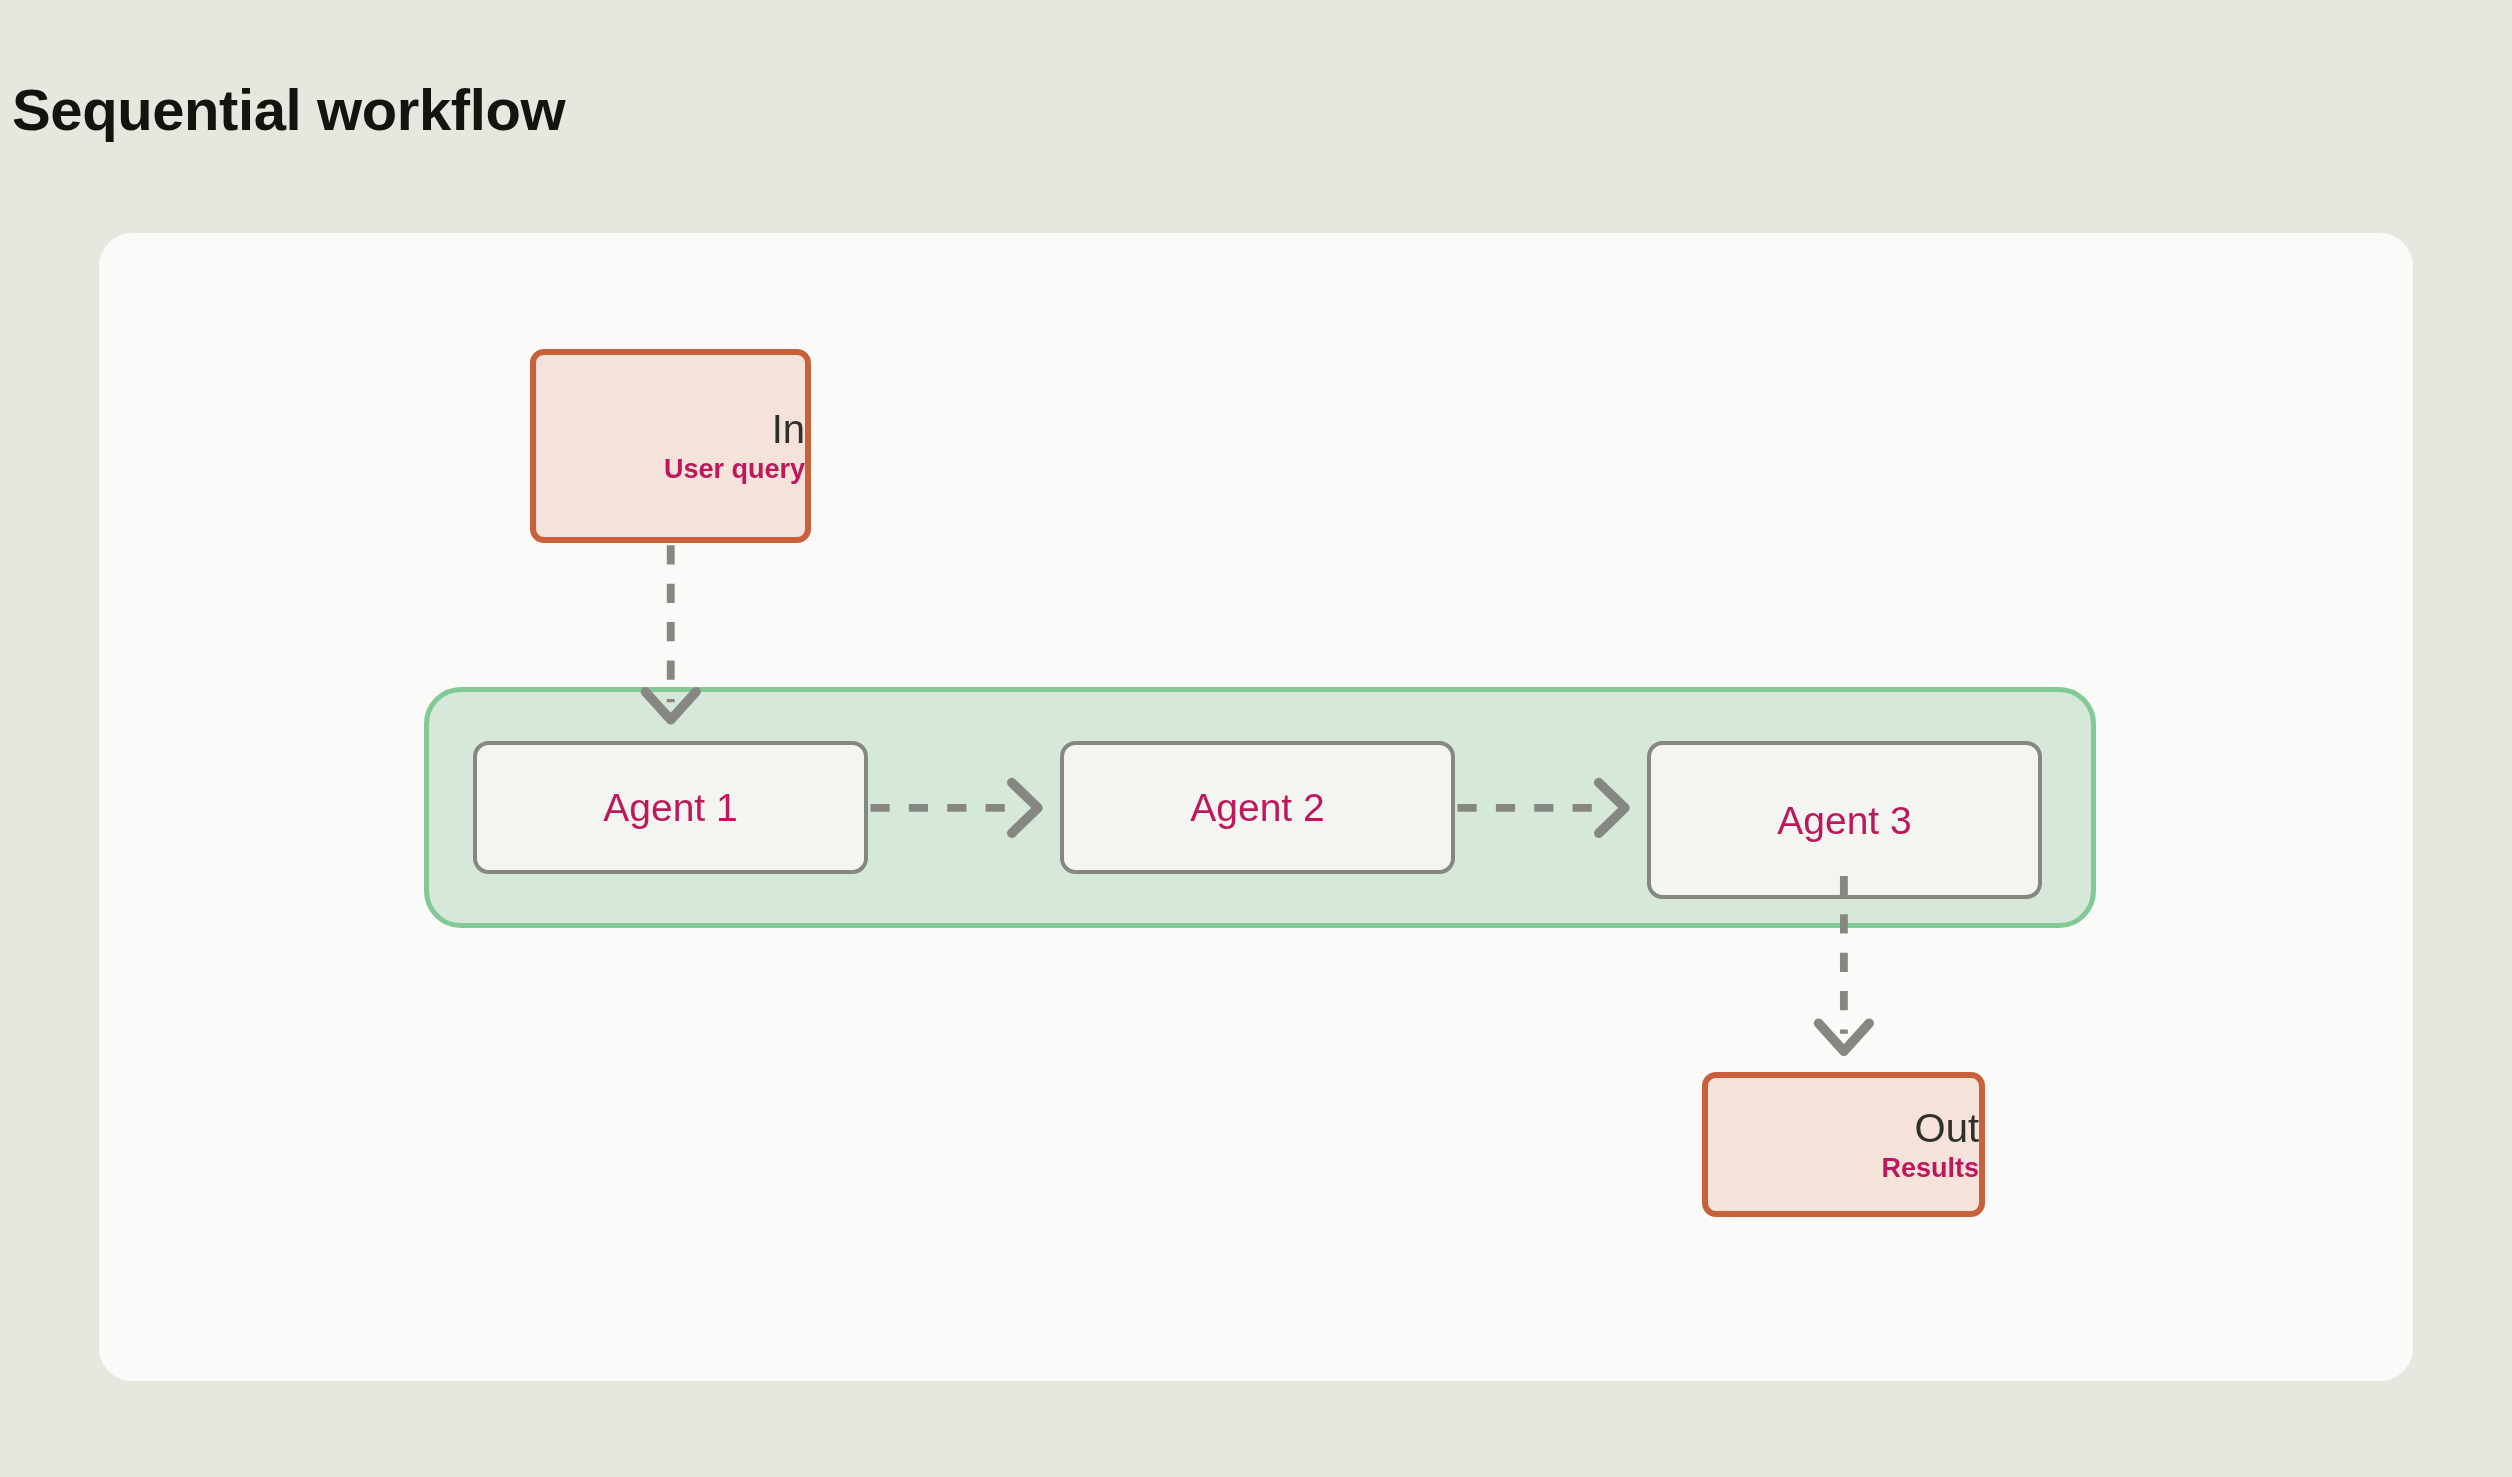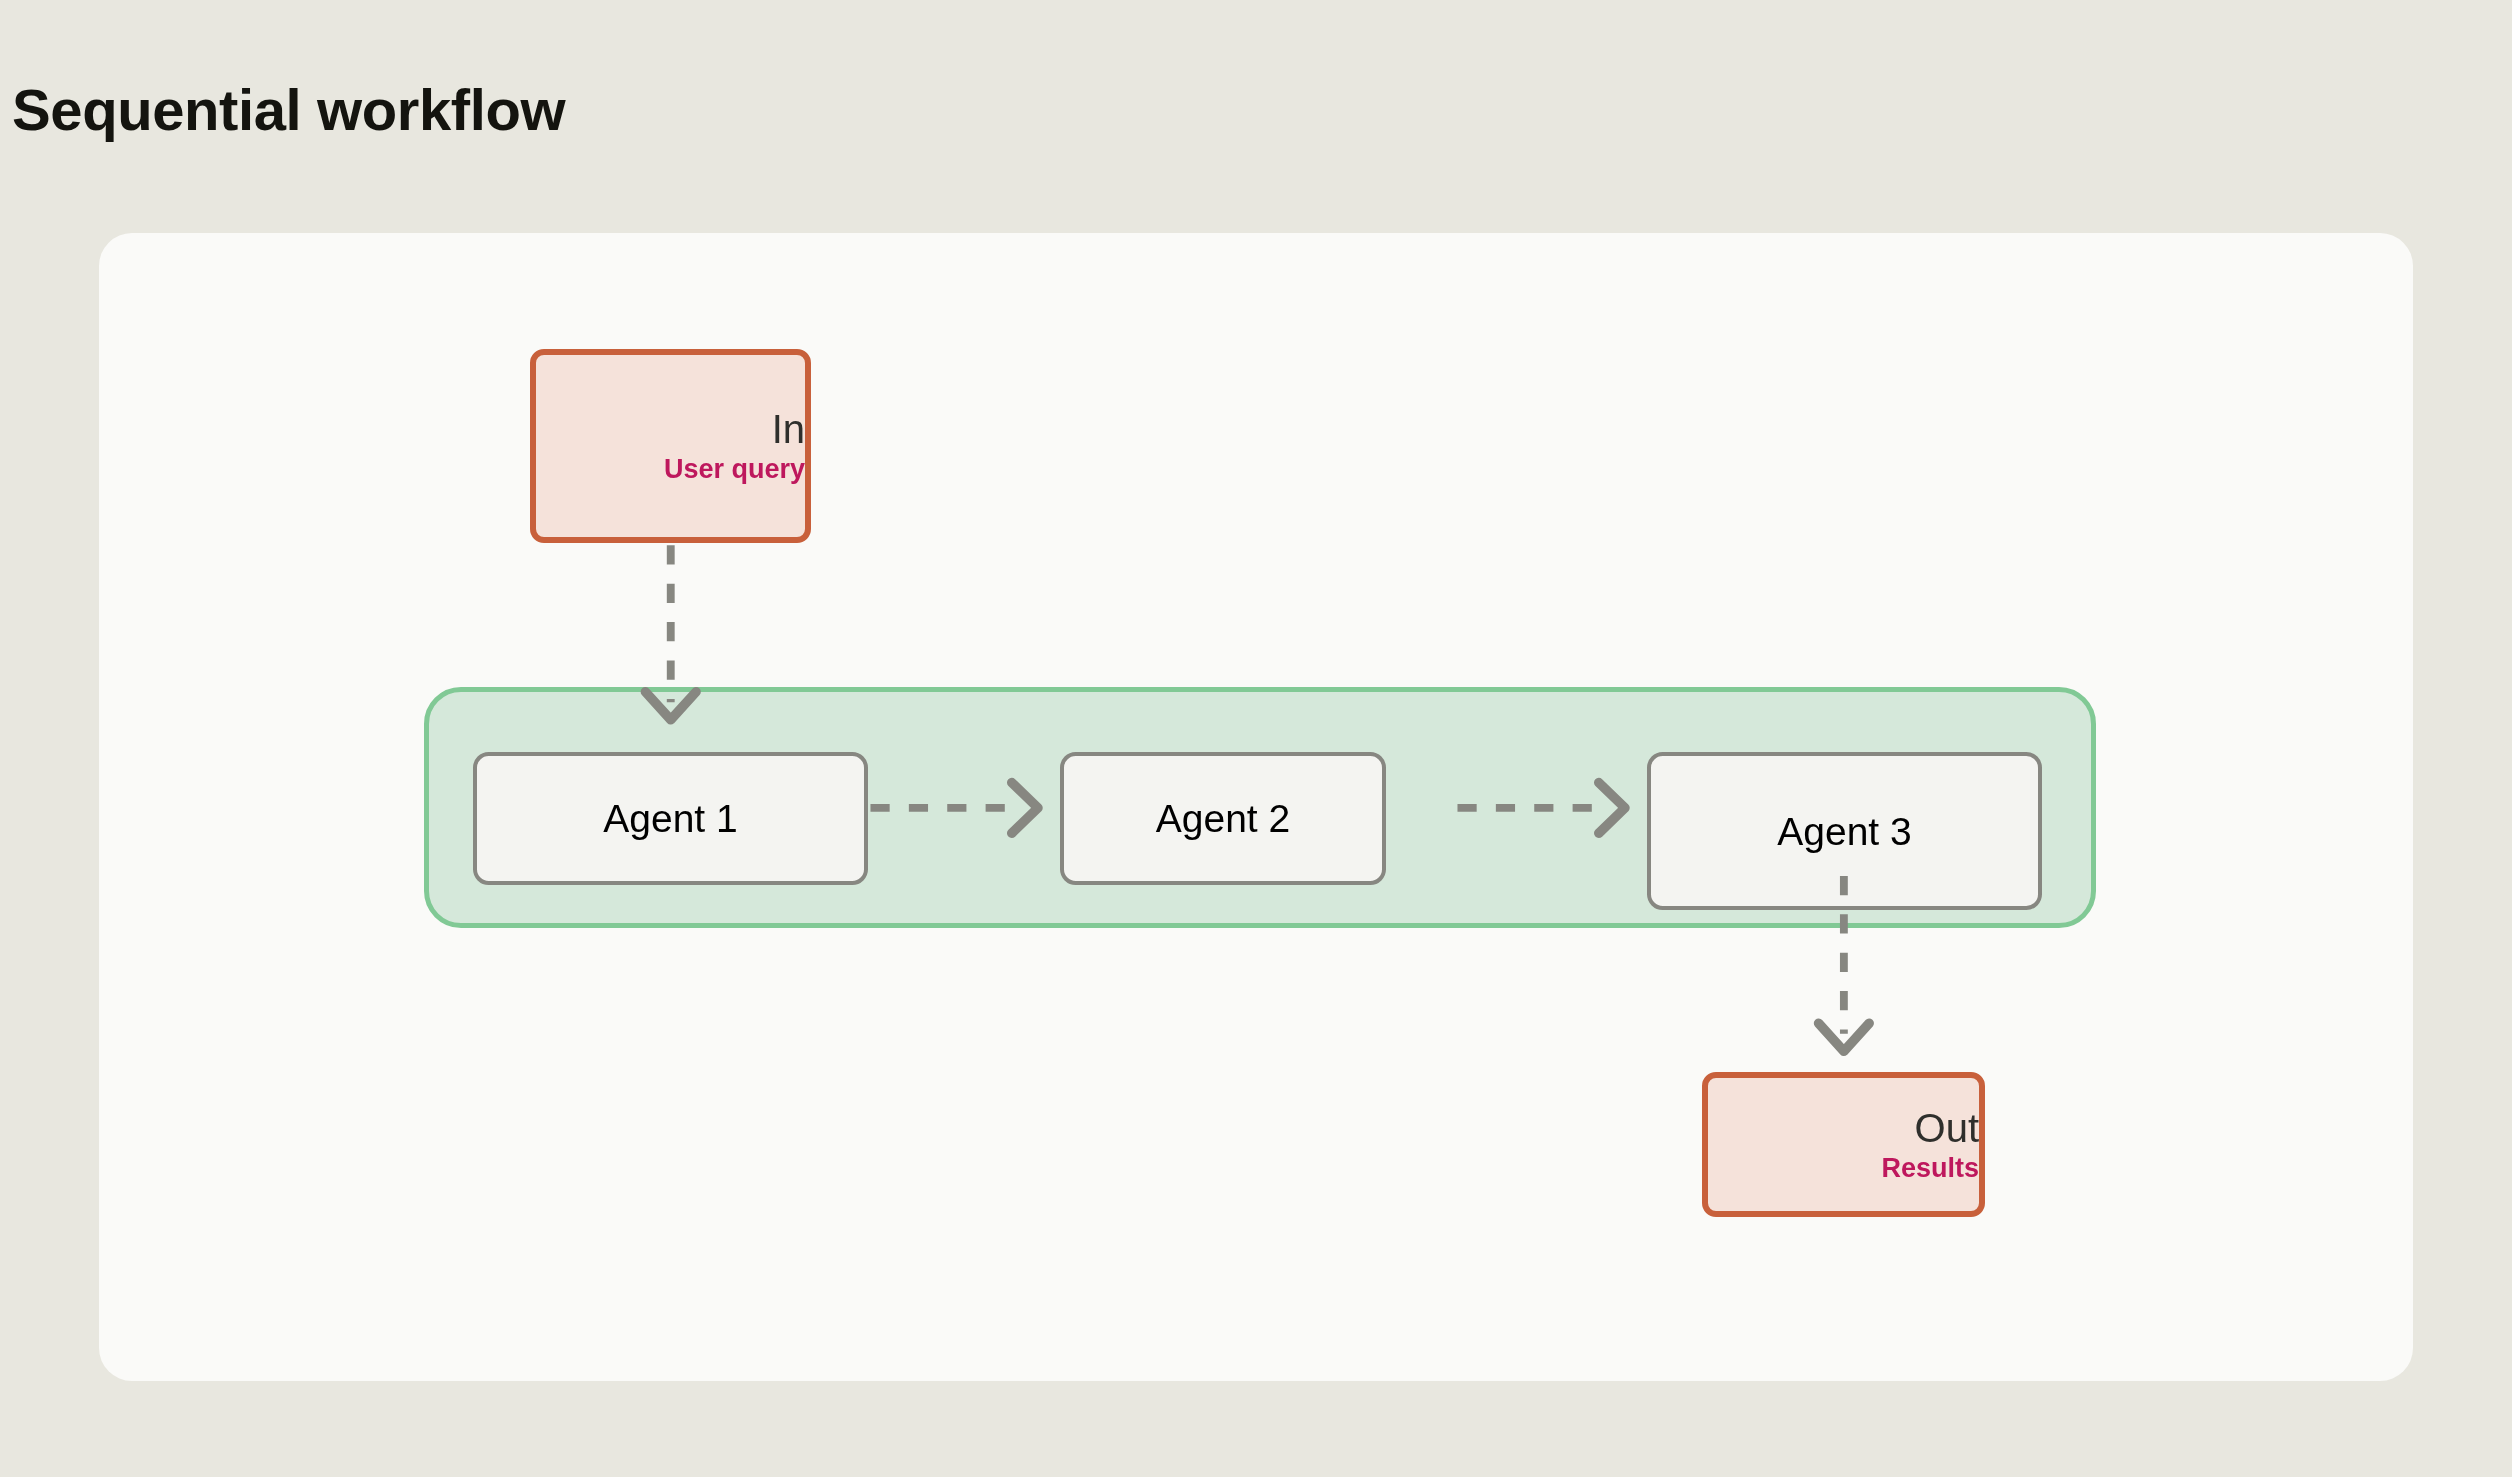--- a/index.html
+++ b/index.html
@@ -103,26 +103,25 @@
   .agent-box {
     position: absolute;
     box-sizing: border-box;
     background: #f4f4f1;
     border: 4.4px solid #878781;
     border-radius: 15.7px;
     display: flex;
     align-items: center;
     justify-content: center;
     font-size: 39px;
-    color: #000000;
+    color: #be185d;
     line-height: 1;
-    margin-top: 11px;
   }
   .agent-1 { left: 473px;  top: 741px; width: 395px; height: 133px; }
-  .agent-2 { left: 1060px; top: 741px; width: 326px; height: 133px; }
+  .agent-2 { left: 1060px; top: 741px; width: 395px; height: 133px; }
   .agent-3 { left: 1647px; top: 741px; width: 395px; height: 158px; }
 
   
   .connectors {
     position: absolute;
     left: 0;
     top: 0;
     width: 2512px;
     height: 1478px;
     pointer-events: none;

